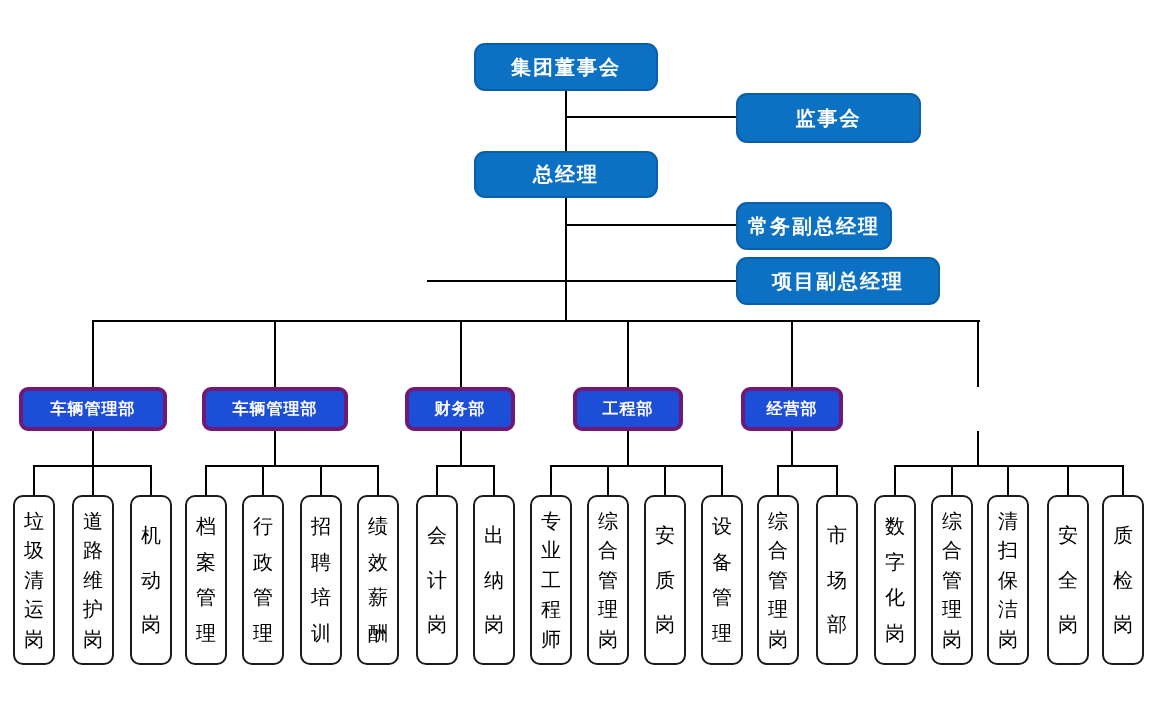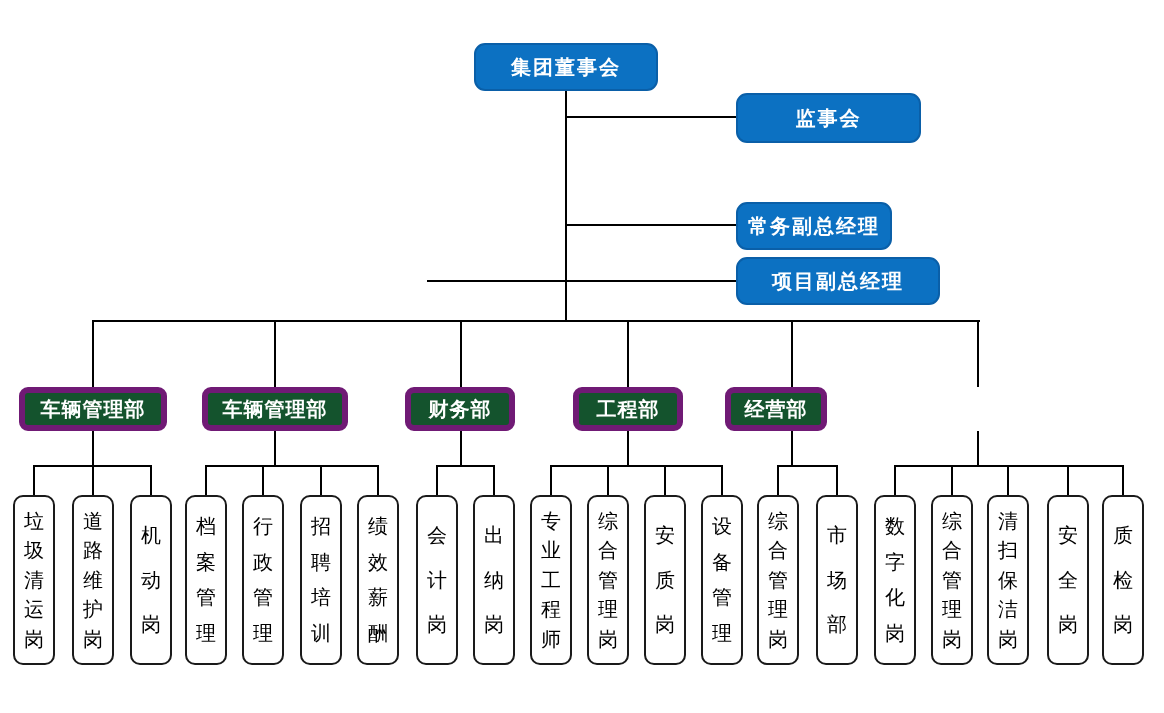--- a/index.html
+++ b/index.html
@@ -11,22 +11,22 @@
   .v { width:2px; }
   .h { height:2px; }
   .bluebox {
     position:absolute; z-index:2; box-sizing:border-box;
     background:#0c71c2; border:2px solid #0a5fa8; border-radius:11px;
     color:#ffffff; font-size:20px; font-weight:700; letter-spacing:2px;
     display:flex; align-items:center; justify-content:center;
   }
   .orangebox {
     position:absolute; z-index:2; box-sizing:border-box;
-    background:#14532d; border:6px solid #701a75; border-radius:9px;
-    color:#ffffff; font-size:20px; font-weight:700; letter-spacing:1px;
+    background:#1d4ed8; border:4px solid #701a75; border-radius:9px;
+    color:#ffffff; font-size:16px; font-weight:700; letter-spacing:1px;
     display:flex; align-items:center; justify-content:center;
   }
   .childbox {
     position:absolute; z-index:2; box-sizing:border-box;
     width:42px; height:170px; top:495px;
     background:#ffffff; border:2px solid #1a1a1a; border-radius:10px;
     color:#000000; font-size:20px;
   }
   .vtext {
     display:flex; flex-direction:column; justify-content:space-evenly; align-items:center;
@@ -81,28 +81,29 @@
   <div class="line v" style="left:777px; top:466px; height:29px;"></div>
   <div class="line v" style="left:836px; top:466px; height:29px;"></div>
   <div class="line v" style="left:894px; top:466px; height:29px;"></div>
   <div class="line v" style="left:951px; top:466px; height:29px;"></div>
   <div class="line v" style="left:1007px; top:466px; height:29px;"></div>
   <div class="line v" style="left:1067px; top:466px; height:29px;"></div>
   <div class="line v" style="left:1122px; top:466px; height:29px;"></div>
 
   <div class="bluebox" style="left:474px; top:43px; width:184px; height:48px;text-align:right;">集团董事会</div>
   <div class="bluebox" style="left:736px; top:93px; width:185px; height:50px;">监事会</div>
+  <div class="bluebox" style="left:474px; top:151px; width:184px; height:47px;">总经理</div>
   <div class="bluebox" style="left:736px; top:202px; width:156px; height:48px;">常务副总经理</div>
   <div class="bluebox" style="left:736px; top:257px; width:204px; height:48px;">项目副总经理</div>
 
   <div class="orangebox" style="left:19px; top:387px; width:148px; height:44px;">车辆管理部</div>
   <div class="orangebox" style="left:202px; top:387px; width:146px; height:44px;">车辆管理部</div>
   <div class="orangebox" style="left:405px; top:387px; width:110px; height:44px;">财务部</div>
   <div class="orangebox" style="left:573px; top:387px; width:110px; height:44px;font-family:Liberation Mono, monospace;">工程部</div>
-  <div class="orangebox" style="left:725px; top:387px; width:102px; height:44px;">经营部</div>
+  <div class="orangebox" style="left:741px; top:387px; width:102px; height:44px;">经营部</div>
 
   <div class="childbox" style="left:13px;">
       <div class="vtext">
         <span>垃</span>
         <span>圾</span>
         <span>清</span>
         <span>运</span>
         <span>岗</span>
       </div>
     </div>

